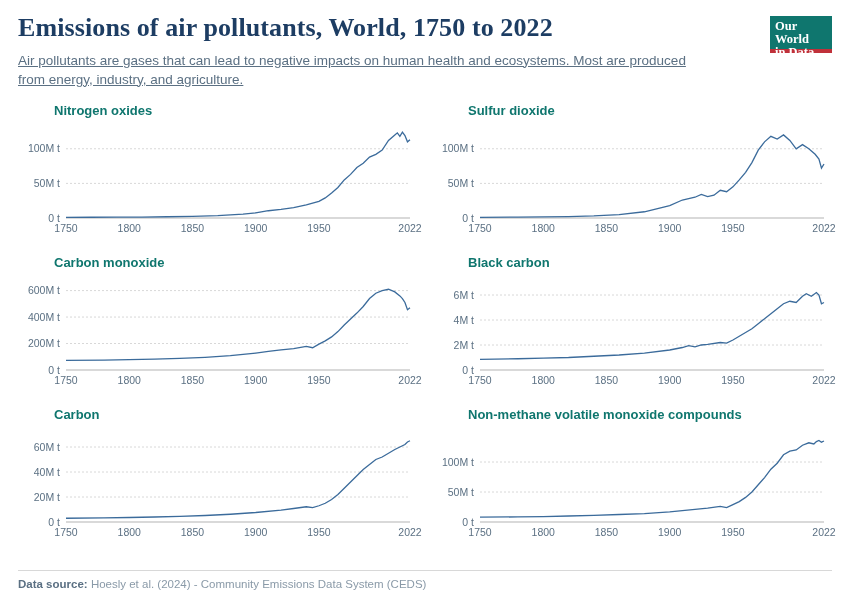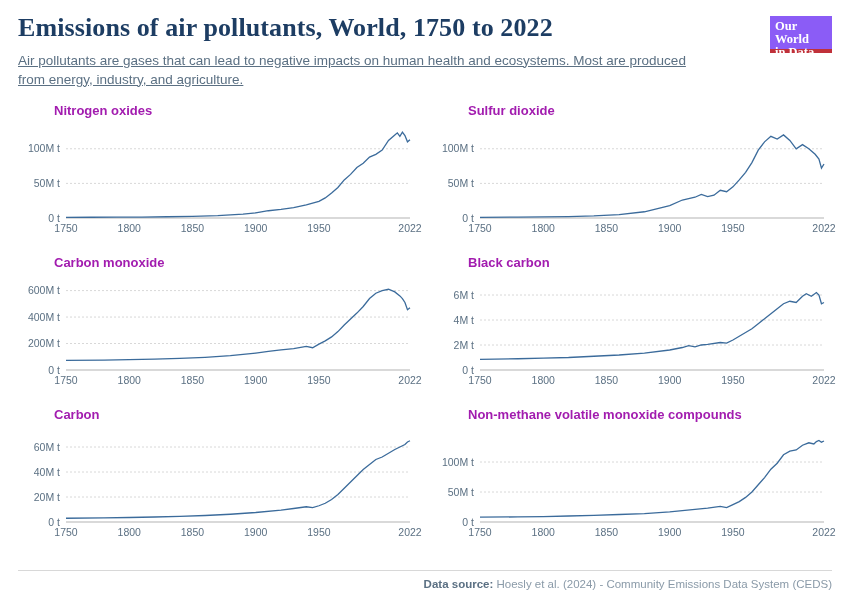--- a/index.html
+++ b/index.html
@@ -42,21 +42,21 @@
     max-width: 680px;
     margin: 0;
     text-decoration: underline;
   }
   .owid-logo {
     position: absolute;
     top: 2px;
     right: 0;
     width: 62px;
     height: 37px;
-    background: #8b5cf6;
+    background: #0f766e;
     color: #ffffff;
     font-family: "Liberation Serif", serif;
     font-weight: 700;
     font-size: 12.5px;
     line-height: 13px;
     padding: 4px 5px 0 5px;
     box-sizing: border-box;
     border-bottom: 4px solid #c0313a;
   }
   .owid-logo span { display: block; }
@@ -69,21 +69,21 @@
     grid-template-rows: repeat(3, 152px);
     column-gap: 14px;
     row-gap: 0px;
   }
   .panel {
     position: relative;
   }
   .panel-title {
     font-size: 13px;
     font-weight: 700;
-    color: #a21caf;
+    color: #0f766e;
     margin: 0 0 2px 36px;
   }
   .plot-wrap {
     position: relative;
     height: 118px;
     margin-left: 0;
   }
   svg.plot {
     display: block;
     width: 100%;
@@ -119,21 +119,21 @@
 
   
   .footer {
     position: absolute;
     left: 18px;
     right: 18px;
     bottom: 10px;
     border-top: 1px solid #d8d8d8;
     padding-top: 7px;
     display: flex;
-    justify-content: flex-end;
+    justify-content: space-between;
     font-size: 11.5px;
     color: #8a9aa8;
   }
   .footer .src-label {
     font-weight: 700;
     color: #5b7083;
   }
   .footer-left, .footer-right { white-space: nowrap; }
 </style>
 </head>

